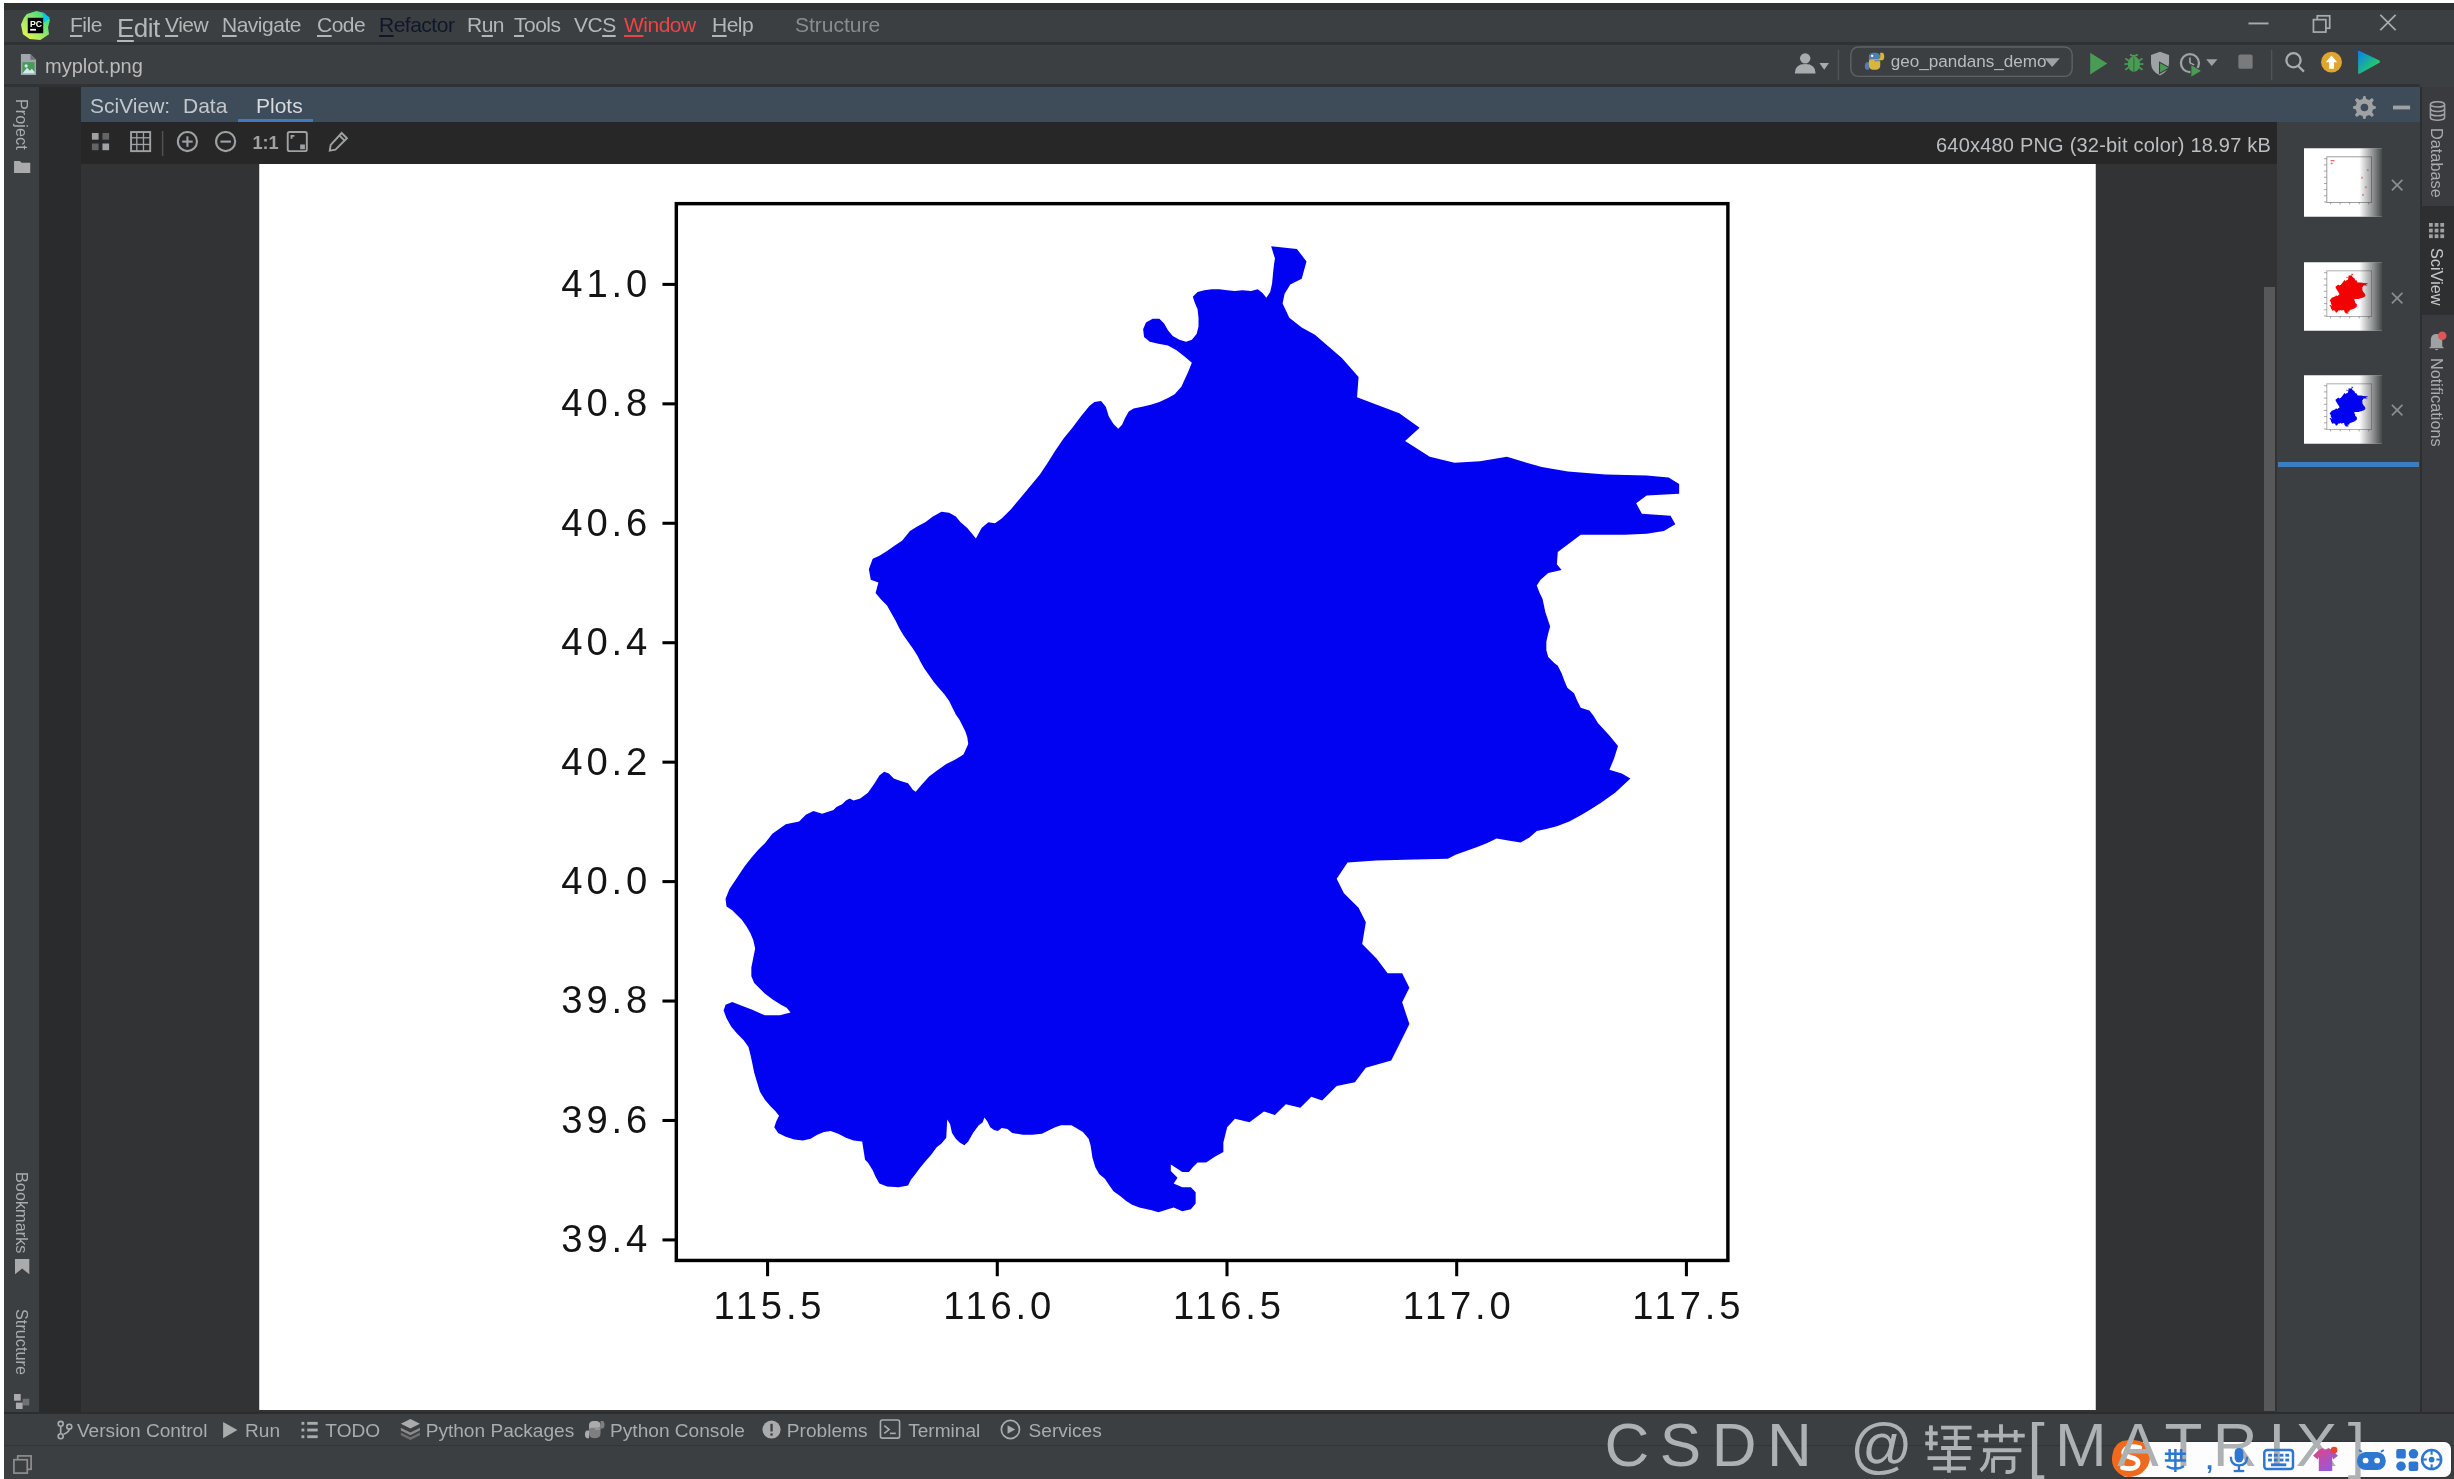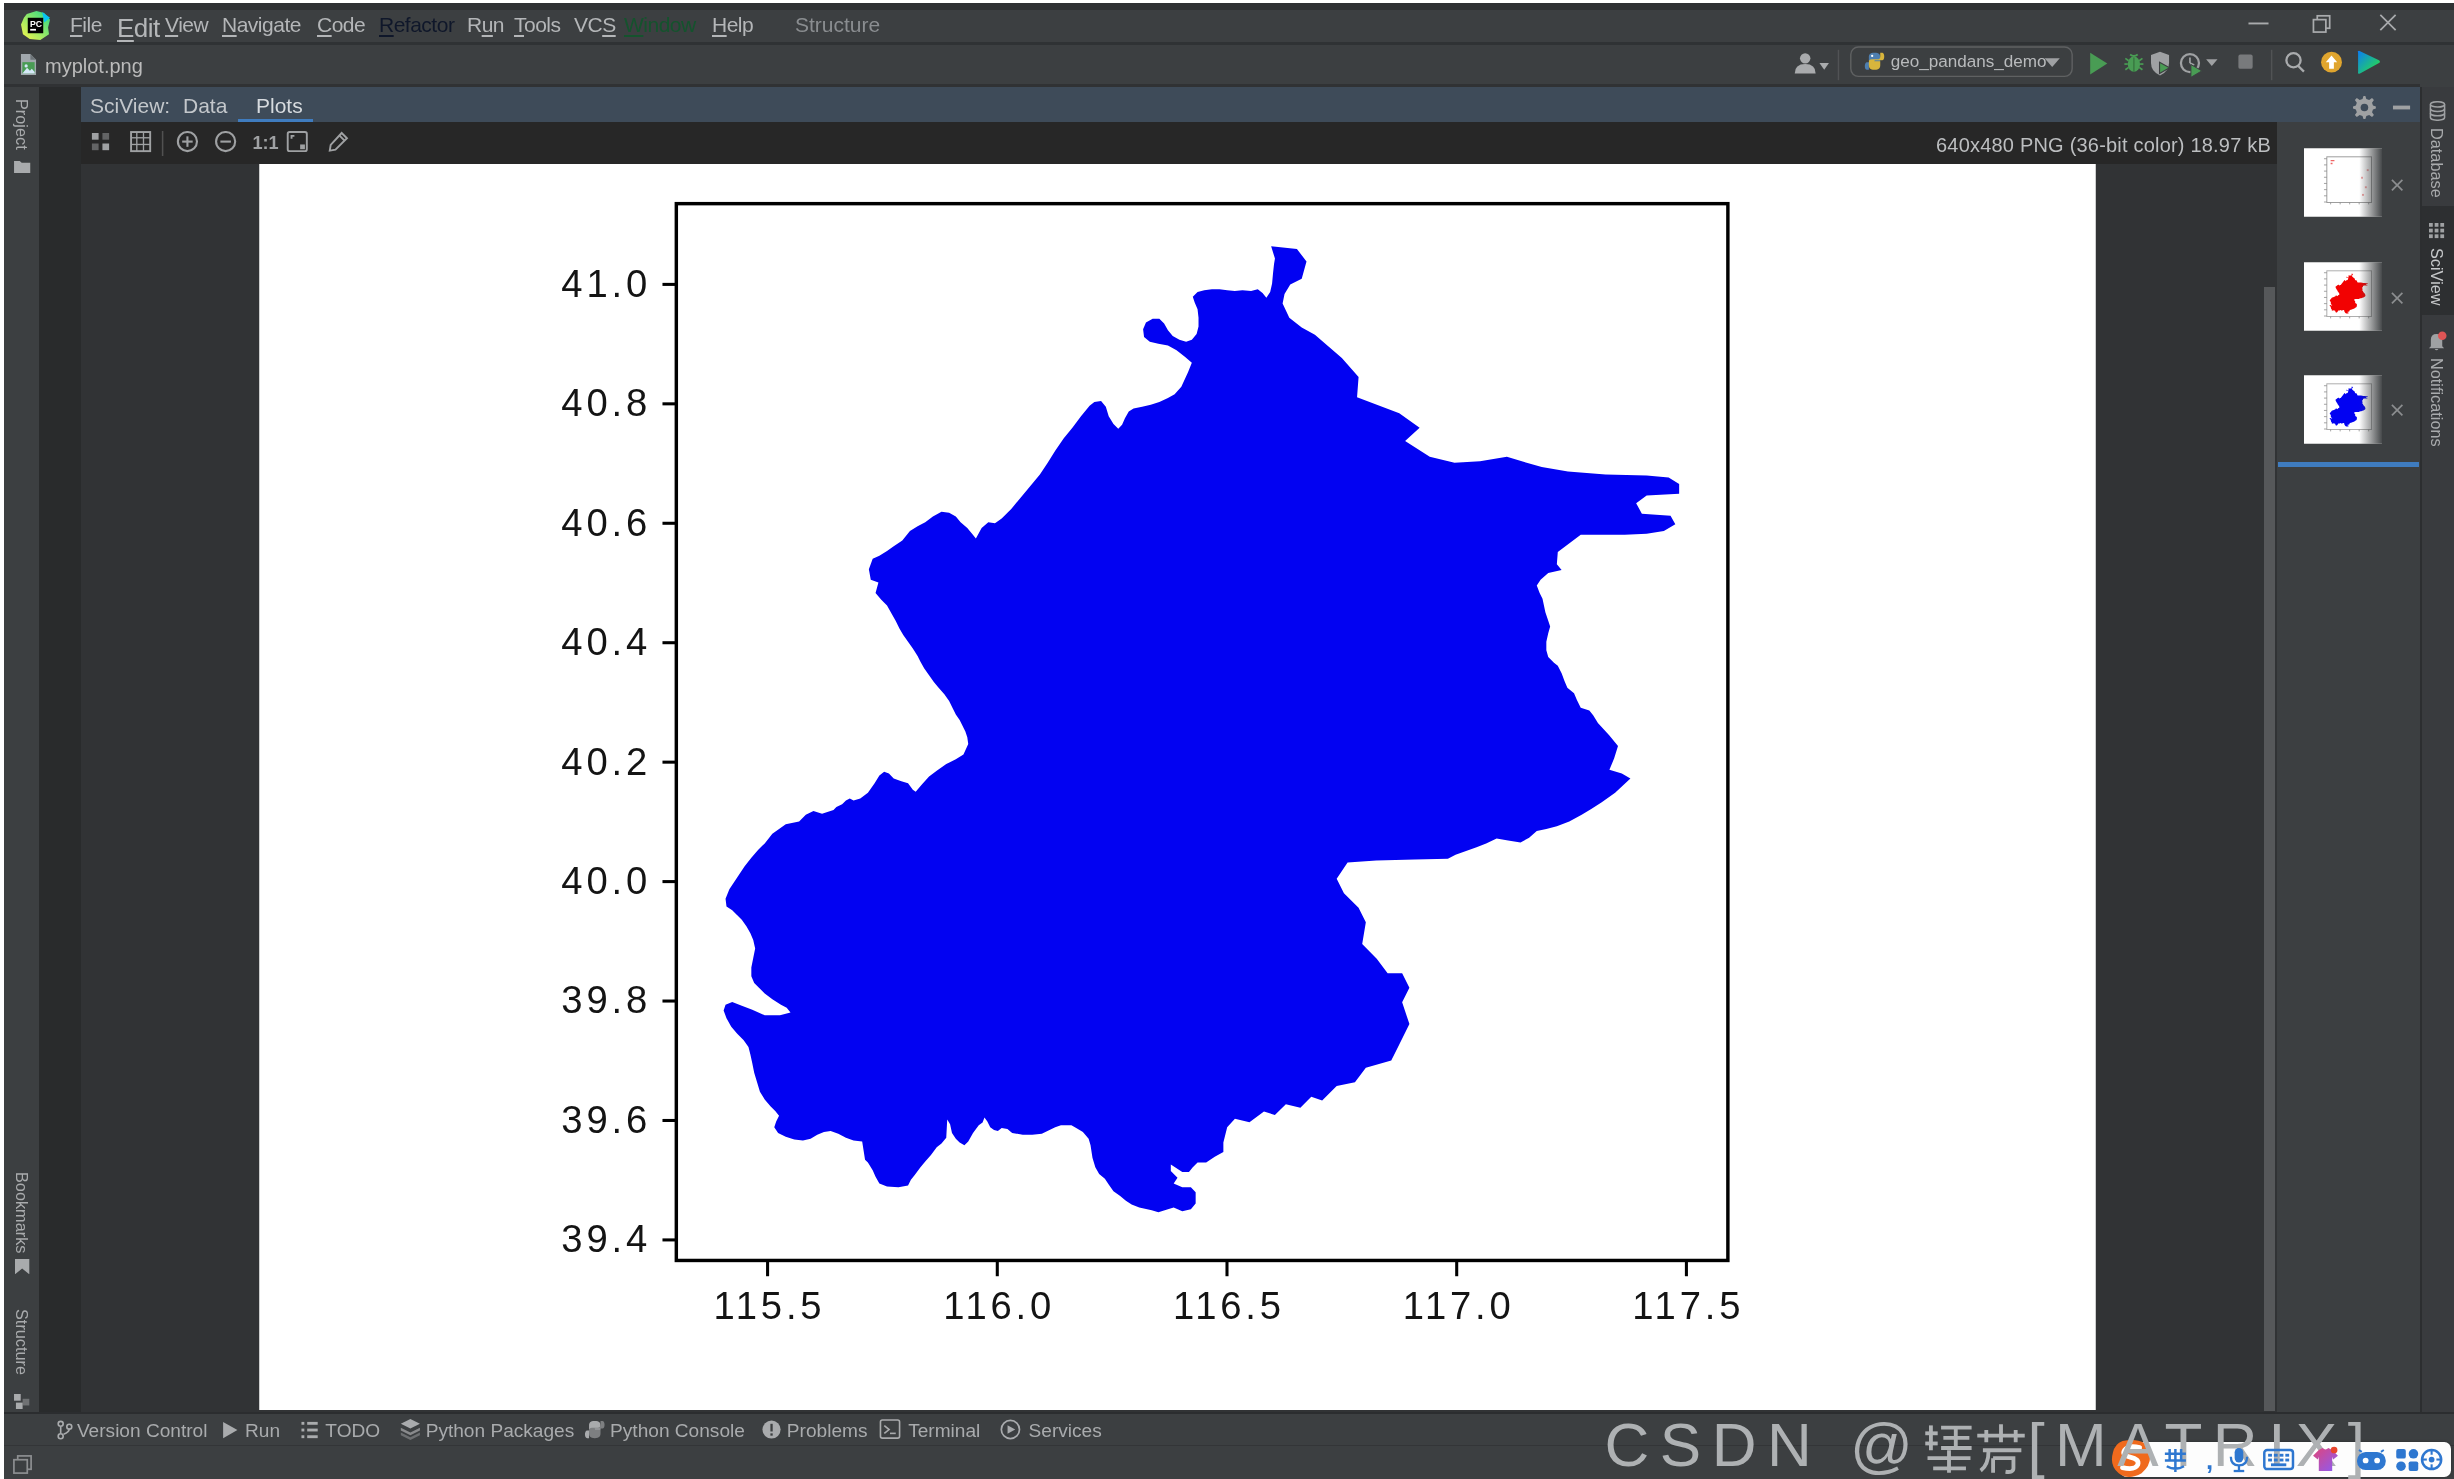--- a/index.html
+++ b/index.html
@@ -26,21 +26,21 @@
 </svg>
 <div class="abs" style="left:70px;top:13.4px;font-size:21px;color:#b4b6b8;letter-spacing:-0.5px"><u>F</u>ile</div>
 <div class="abs" style="left:117px;top:13.4px;font-size:26px;color:#b4b6b8;letter-spacing:-0.5px"><u>E</u>dit</div>
 <div class="abs" style="left:165px;top:13.4px;font-size:21px;color:#b4b6b8;letter-spacing:-0.5px"><u>V</u>iew</div>
 <div class="abs" style="left:222px;top:13.4px;font-size:21px;color:#b4b6b8;letter-spacing:-0.5px"><u>N</u>avigate</div>
 <div class="abs" style="left:317px;top:13.4px;font-size:21px;color:#b4b6b8;letter-spacing:-0.5px"><u>C</u>ode</div>
 <div class="abs" style="left:379px;top:13.4px;font-size:21px;color:#0f172a;letter-spacing:-0.5px"><u>R</u>efactor</div>
 <div class="abs" style="left:467px;top:13.4px;font-size:21px;color:#b4b6b8;letter-spacing:-0.5px">R<u>u</u>n</div>
 <div class="abs" style="left:514px;top:13.4px;font-size:21px;color:#b4b6b8;letter-spacing:-0.5px"><u>T</u>ools</div>
 <div class="abs" style="left:574px;top:13.4px;font-size:21px;color:#b4b6b8;letter-spacing:-0.5px">VC<u>S</u></div>
-<div class="abs" style="left:624px;top:13.4px;font-size:21px;color:#14532d;letter-spacing:-0.5px"><u>W</u>indow</div>
+<div class="abs" style="left:624px;top:13.4px;font-size:21px;color:#ef4444;letter-spacing:-0.5px"><u>W</u>indow</div>
 <div class="abs" style="left:712px;top:13.4px;font-size:21px;color:#b4b6b8;letter-spacing:-0.5px"><u>H</u>elp</div>
 <div class="abs" style="left:795px;top:13.4px;font-size:21px;color:#8a8d90">Structure</div>
 
 <svg class="abs" style="left:2237px;top:7.6px" width="172" height="29" viewBox="0 0 180 30">
 <line x1="12" y1="16" x2="33" y2="16" stroke="#a9abad" stroke-width="2"></line>
 <rect x="84" y="8" width="13" height="13" fill="none" stroke="#a9abad" stroke-width="1.8"></rect>
 <rect x="80" y="12" width="13" height="13" fill="#3c3f41" stroke="#a9abad" stroke-width="1.8"></rect>
 <line x1="150" y1="7" x2="166" y2="23" stroke="#a9abad" stroke-width="1.8"></line>
 <line x1="166" y1="7" x2="150" y2="23" stroke="#a9abad" stroke-width="1.8"></line>
 </svg>
@@ -180,21 +180,21 @@
 <g transform="translate(206,0)">
       <rect x="1" y="1" width="20" height="20" rx="2" fill="none" stroke="#9fa1a3" stroke-width="2"></rect>
       <path d="M14 14 L19 14 L19 19 L14 19 Z" fill="#9fa1a3"></path>
       <path d="M5 8 L5 5 L8 5" fill="none" stroke="#9fa1a3" stroke-width="2"></path>
     </g>
 <g transform="translate(249,0)">
       <path d="M14.5 2 L20 7.5 L8 19.5 L2 20.5 L3 14.5 Z" fill="none" stroke="#9fa1a3" stroke-width="2"></path>
       <path d="M12 4.5 L17.5 10" stroke="#9fa1a3" stroke-width="2"></path>
     </g>
 </svg>
-<div class="abs" style="left:1889px;top:134px;width:382px;text-align:right;font-size:20px;color:#bcbec0;letter-spacing:0.2px">640x480 PNG (36-bit color) 18.97 kB</div>
+<div class="abs" style="left:1889px;top:134px;width:382px;text-align:right;font-size:20px;color:#bcbec0;letter-spacing:0.2px">640x480 PNG (32-bit color) 18.97 kB</div>
 
 <div class="abs" style="left:81px;top:164px;width:2196px;height:1249px;background:#313335"></div>
 <div class="abs" style="left:2264px;top:287px;width:10.5px;height:1124px;background:#56585a"></div>
 <svg class="abs" style="left:259px;top:164px" width="1837" height="1246" viewBox="0 0 1922 1304" font-family="Liberation Sans, sans-serif">
 <rect x="0" y="0" width="1922" height="1304" fill="#ffffff"></rect>
 <polygon points="1059.0,86.0 1086.0,89.0 1096.0,102.0 1091.0,120.0 1079.0,126.0 1073.0,136.0 1071.0,146.0 1078.0,161.0 1091.0,171.0 1104.8,178.7 1133.0,203.0 1150.5,222.8 1148.9,244.1 1193.1,260.9 1214.4,276.1 1199.2,289.8 1225.0,306.5 1250.9,312.6 1277.6,311.1 1305.7,306.5 1342.2,317.2 1369.6,321.8 1409.0,325.0 1452.0,326.0 1475.0,328.0 1486.0,335.0 1486.0,345.0 1452.0,347.0 1441.0,355.0 1447.0,366.0 1477.0,368.0 1482.0,377.0 1470.0,384.0 1452.0,387.0 1429.0,388.0 1383.0,388.0 1359.0,406.0 1358.0,419.0 1363.0,425.0 1349.0,428.0 1341.0,435.0 1337.0,441.0 1340.0,449.0 1343.0,455.0 1346.0,469.0 1349.0,478.0 1351.0,484.0 1349.0,491.0 1347.0,500.0 1347.0,509.0 1349.0,516.0 1355.0,522.0 1359.0,525.0 1363.0,533.0 1366.0,541.0 1369.0,548.0 1376.0,554.0 1379.0,561.0 1383.0,569.0 1392.0,572.0 1396.0,577.0 1401.0,585.0 1413.0,598.0 1422.0,609.0 1418.0,622.0 1413.0,634.0 1426.0,638.0 1435.0,643.0 1419.0,658.0 1405.0,668.0 1394.0,675.0 1384.0,681.0 1371.0,688.0 1358.0,693.0 1347.0,696.0 1337.0,698.0 1329.0,705.0 1320.0,710.0 1307.0,708.0 1295.0,706.0 1284.0,711.0 1274.0,715.0 1263.0,719.0 1252.0,723.0 1244.0,727.0 1209.0,728.0 1169.0,729.0 1139.0,731.0 1127.6,747.9 1135.2,763.2 1150.5,778.4 1158.1,793.6 1154.3,816.4 1169.5,831.7 1180.9,846.9 1196.1,846.9 1203.7,862.1 1196.1,877.3 1203.7,900.1 1192.3,923.0 1184.7,938.2 1158.1,945.8 1146.7,961.0 1127.6,964.8 1112.4,980.1 1101.0,976.2 1089.6,987.7 1074.4,983.9 1062.9,995.3 1051.5,991.5 1036.3,1002.9 1021.1,999.1 1013.0,1008.0 1009.0,1024.0 1009.0,1034.0 1000.0,1039.0 991.0,1045.0 982.0,1045.0 977.0,1050.0 973.0,1055.0 966.0,1055.0 954.0,1047.0 954.0,1054.0 961.0,1061.0 957.0,1067.0 966.0,1071.0 975.0,1071.0 980.0,1076.0 980.0,1088.0 975.0,1094.0 966.0,1096.0 957.0,1092.0 951.0,1094.0 941.0,1097.0 934.0,1095.0 921.0,1092.0 913.0,1089.0 907.0,1085.0 901.0,1080.0 894.0,1075.0 889.0,1068.0 885.0,1062.0 879.0,1057.0 875.0,1050.0 872.0,1040.0 870.0,1027.0 868.0,1020.0 862.0,1013.0 855.0,1009.0 850.0,1006.0 839.0,1006.0 833.0,1008.0 819.0,1015.0 809.0,1016.0 799.0,1016.0 788.0,1014.0 783.0,1010.0 777.0,1009.0 773.0,1012.0 769.0,1011.0 765.0,1008.0 762.0,1002.0 759.0,998.0 757.0,1003.0 753.0,1006.0 747.0,1014.0 742.0,1023.0 738.0,1027.0 733.0,1024.0 729.0,1020.0 725.0,1014.0 723.0,1005.0 720.0,1000.0 719.0,1019.0 714.0,1025.0 709.0,1029.0 703.0,1037.0 697.0,1044.0 692.0,1050.0 686.0,1058.0 682.0,1063.0 679.0,1069.0 669.0,1071.0 657.0,1070.0 649.0,1067.0 645.0,1060.0 642.0,1053.0 637.0,1045.0 634.0,1042.0 631.0,1023.0 622.0,1022.0 614.0,1019.0 606.0,1015.0 598.0,1012.0 591.0,1013.0 584.0,1016.0 577.0,1020.0 569.0,1022.0 560.0,1021.0 551.0,1018.0 543.0,1014.0 539.0,1008.0 541.0,1002.0 544.0,996.0 540.0,991.0 535.0,986.0 529.0,979.0 524.0,971.0 521.0,961.0 518.0,951.0 516.0,941.0 514.0,932.0 512.0,924.0 507.0,917.0 500.0,910.0 494.0,903.0 489.0,894.0 486.0,886.0 488.0,880.0 495.0,877.0 505.0,881.0 516.0,885.0 529.0,891.0 545.0,891.0 556.0,888.0 552.0,883.0 546.0,880.0 537.0,874.0 529.0,868.0 523.0,862.0 518.0,857.0 515.0,850.0 515.0,841.0 517.0,831.0 519.0,821.0 517.0,812.0 514.0,805.0 510.0,798.0 505.0,791.0 500.0,786.0 495.0,781.0 489.0,777.0 488.0,769.0 492.0,759.0 500.0,747.0 508.0,735.0 515.0,726.0 522.0,718.0 529.0,711.0 537.0,701.0 544.0,696.0 551.0,691.0 565.0,688.0 572.0,681.0 580.0,677.0 589.0,680.0 601.0,676.0 604.0,673.0 610.0,670.0 614.0,666.0 618.0,664.0 622.0,666.0 629.0,664.0 637.0,658.0 644.0,648.0 649.0,640.0 654.0,636.0 659.0,638.0 664.0,643.0 672.0,646.0 679.0,648.0 684.0,655.0 687.0,657.0 693.0,650.0 701.0,641.0 709.0,635.0 719.0,628.0 729.0,623.0 737.0,618.0 742.0,607.0 741.0,600.0 739.0,594.0 736.0,588.0 733.0,582.0 729.0,576.0 726.0,570.0 722.0,562.0 717.0,555.0 711.0,548.0 706.0,542.0 701.0,535.0 696.0,528.0 692.0,521.0 689.0,515.0 684.0,507.0 679.0,500.0 674.0,493.0 670.0,486.0 666.0,478.0 662.0,471.0 657.0,462.0 651.0,456.0 645.0,449.0 648.0,438.0 640.0,435.0 638.0,424.0 642.0,413.0 649.0,410.0 657.0,405.0 664.0,400.0 673.0,394.0 681.0,384.0 689.0,379.0 697.0,375.0 705.0,369.0 714.0,364.0 722.0,365.0 729.0,369.0 734.0,375.0 741.0,381.0 746.0,387.0 750.0,392.0 756.0,381.0 763.0,375.0 770.0,376.0 777.0,371.0 787.0,361.0 797.0,349.0 807.0,337.0 817.0,325.0 825.0,313.0 833.0,300.0 842.0,287.0 851.0,276.0 860.0,264.0 869.0,253.0 874.0,249.0 881.0,248.0 886.0,254.0 889.0,264.0 894.0,272.0 899.0,277.0 903.0,273.0 906.0,266.0 910.0,259.0 915.0,256.0 924.0,254.0 933.0,252.0 942.0,249.0 951.0,245.0 958.0,241.0 965.0,233.0 972.0,218.0 976.0,208.0 969.0,202.0 960.0,195.0 951.0,190.0 941.0,188.0 932.0,186.0 926.0,181.0 925.0,173.0 928.0,166.0 935.0,162.0 942.0,162.0 947.0,167.0 951.0,174.0 956.0,180.0 963.0,184.0 970.0,186.0 976.0,184.0 981.0,178.0 983.0,170.0 983.0,161.0 982.0,152.0 979.0,145.0 977.0,139.0 982.0,134.0 989.0,132.0 997.0,131.0 1005.0,131.0 1013.0,132.0 1021.0,133.0 1029.0,132.0 1038.0,133.0 1045.0,131.0 1050.0,135.0 1054.0,140.0 1058.0,134.0 1060.0,125.0 1061.0,114.0 1062.0,105.0 1063.0,99.0" fill="#0202f2"></polygon>
 <rect x="436.5" y="41.5" width="1100.5" height="1106.0" fill="none" stroke="#000" stroke-width="3.6"></rect>
 <line x1="422.0" y1="126.0" x2="436.0" y2="126.0" stroke="#000" stroke-width="3.2"></line>
     <text x="410.0" y="139.0" text-anchor="end" font-size="40" letter-spacing="4" fill="#141414">41.0</text>
     <line x1="422.0" y1="251.0" x2="436.0" y2="251.0" stroke="#000" stroke-width="3.2"></line>

